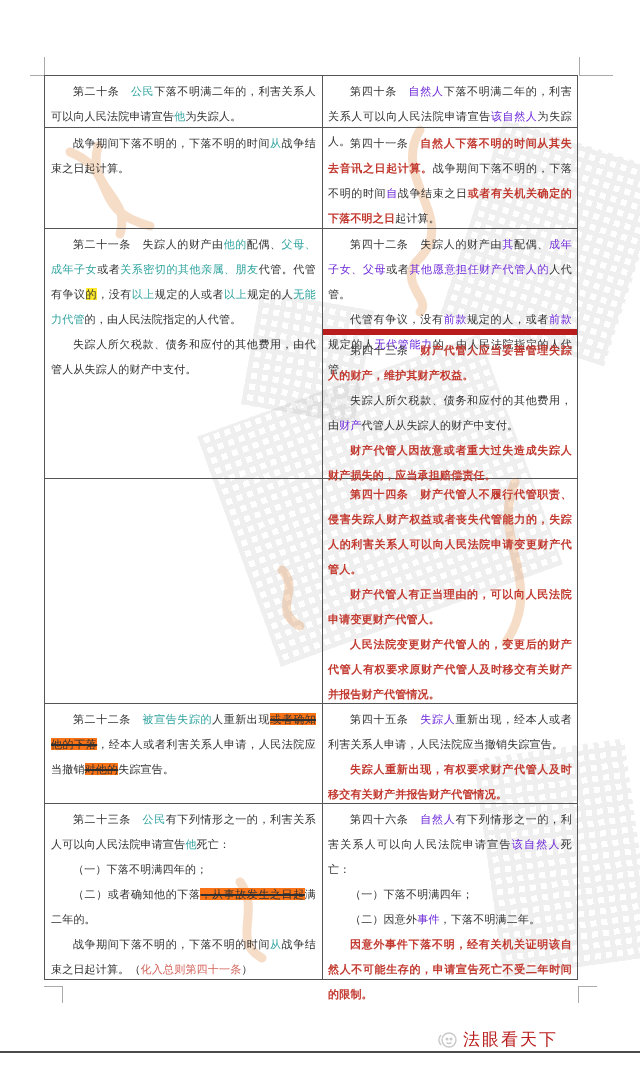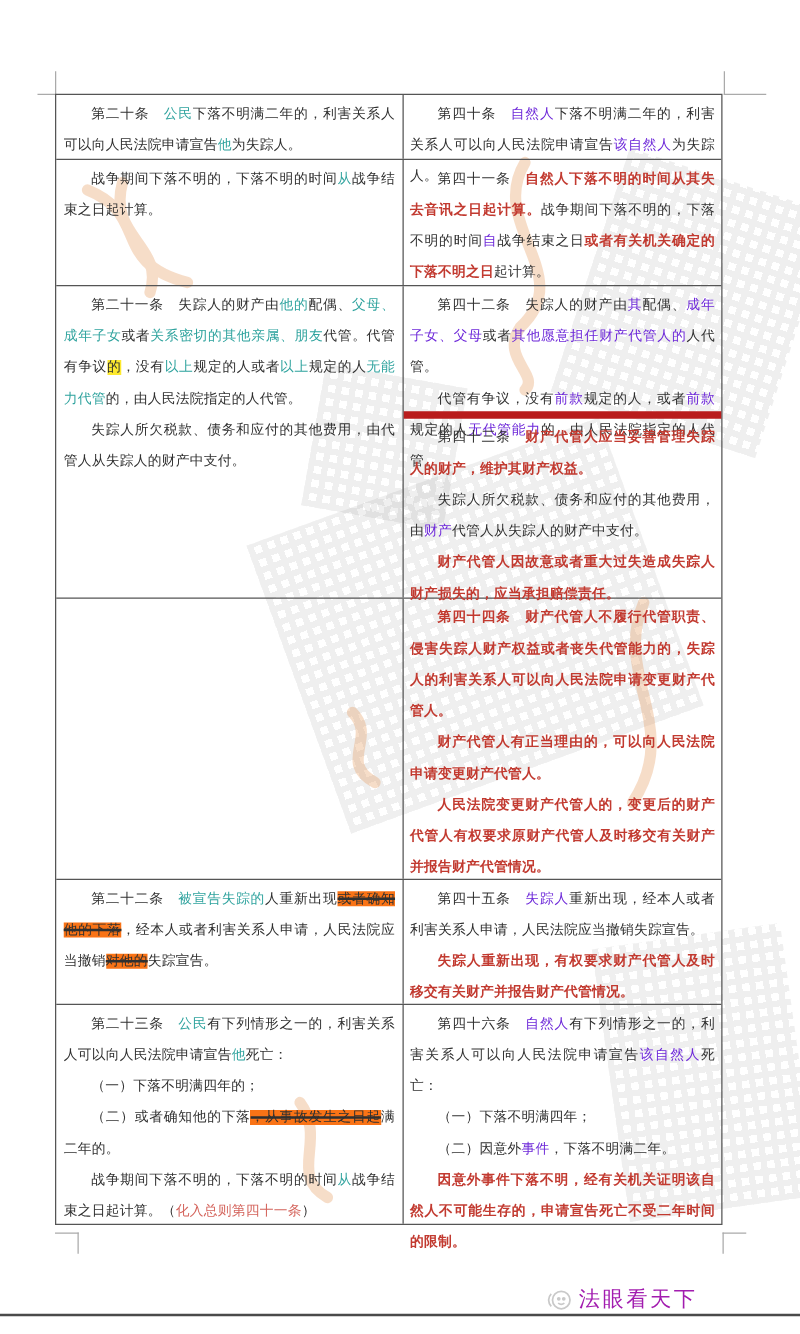--- a/index.html
+++ b/index.html
@@ -43,21 +43,21 @@
   
   .seg.n{color:#303030;}
   .seg.t{color:#2fa39e;}
   .seg.r{color:#6d28d9;}
   .seg.rb{color:#c23a30;font-weight:bold;}
   .seg.hl{background:#fde92e;color:#303030;}
   .seg.hs{background:#f97316;color:#303030;text-decoration:line-through;text-decoration-thickness:1.5px;}
   .seg.rd{color:#d4645c;}
   
   #footer-divider{position:absolute;left:0;top:1051px;width:640px;border-top:2px solid #4a4a4a;z-index:3;}
-  #brand{position:absolute;right:82px;top:1028px;display:flex;align-items:center;gap:5px;z-index:3;color:#a21caf;}
+  #brand{position:absolute;right:82px;top:1028px;display:flex;align-items:center;gap:5px;z-index:3;color:#b91c1c;}
   #brand-name{font-size:17px;letter-spacing:2px;font-family:"Liberation Sans",sans-serif;}
 </style>
 </head>
 <body>
 
 <div id="page">
 
   <div class="qr" id="qr1"></div>
   <div class="qr" id="qr2"></div>
   <div class="qr" id="qr3"></div>

